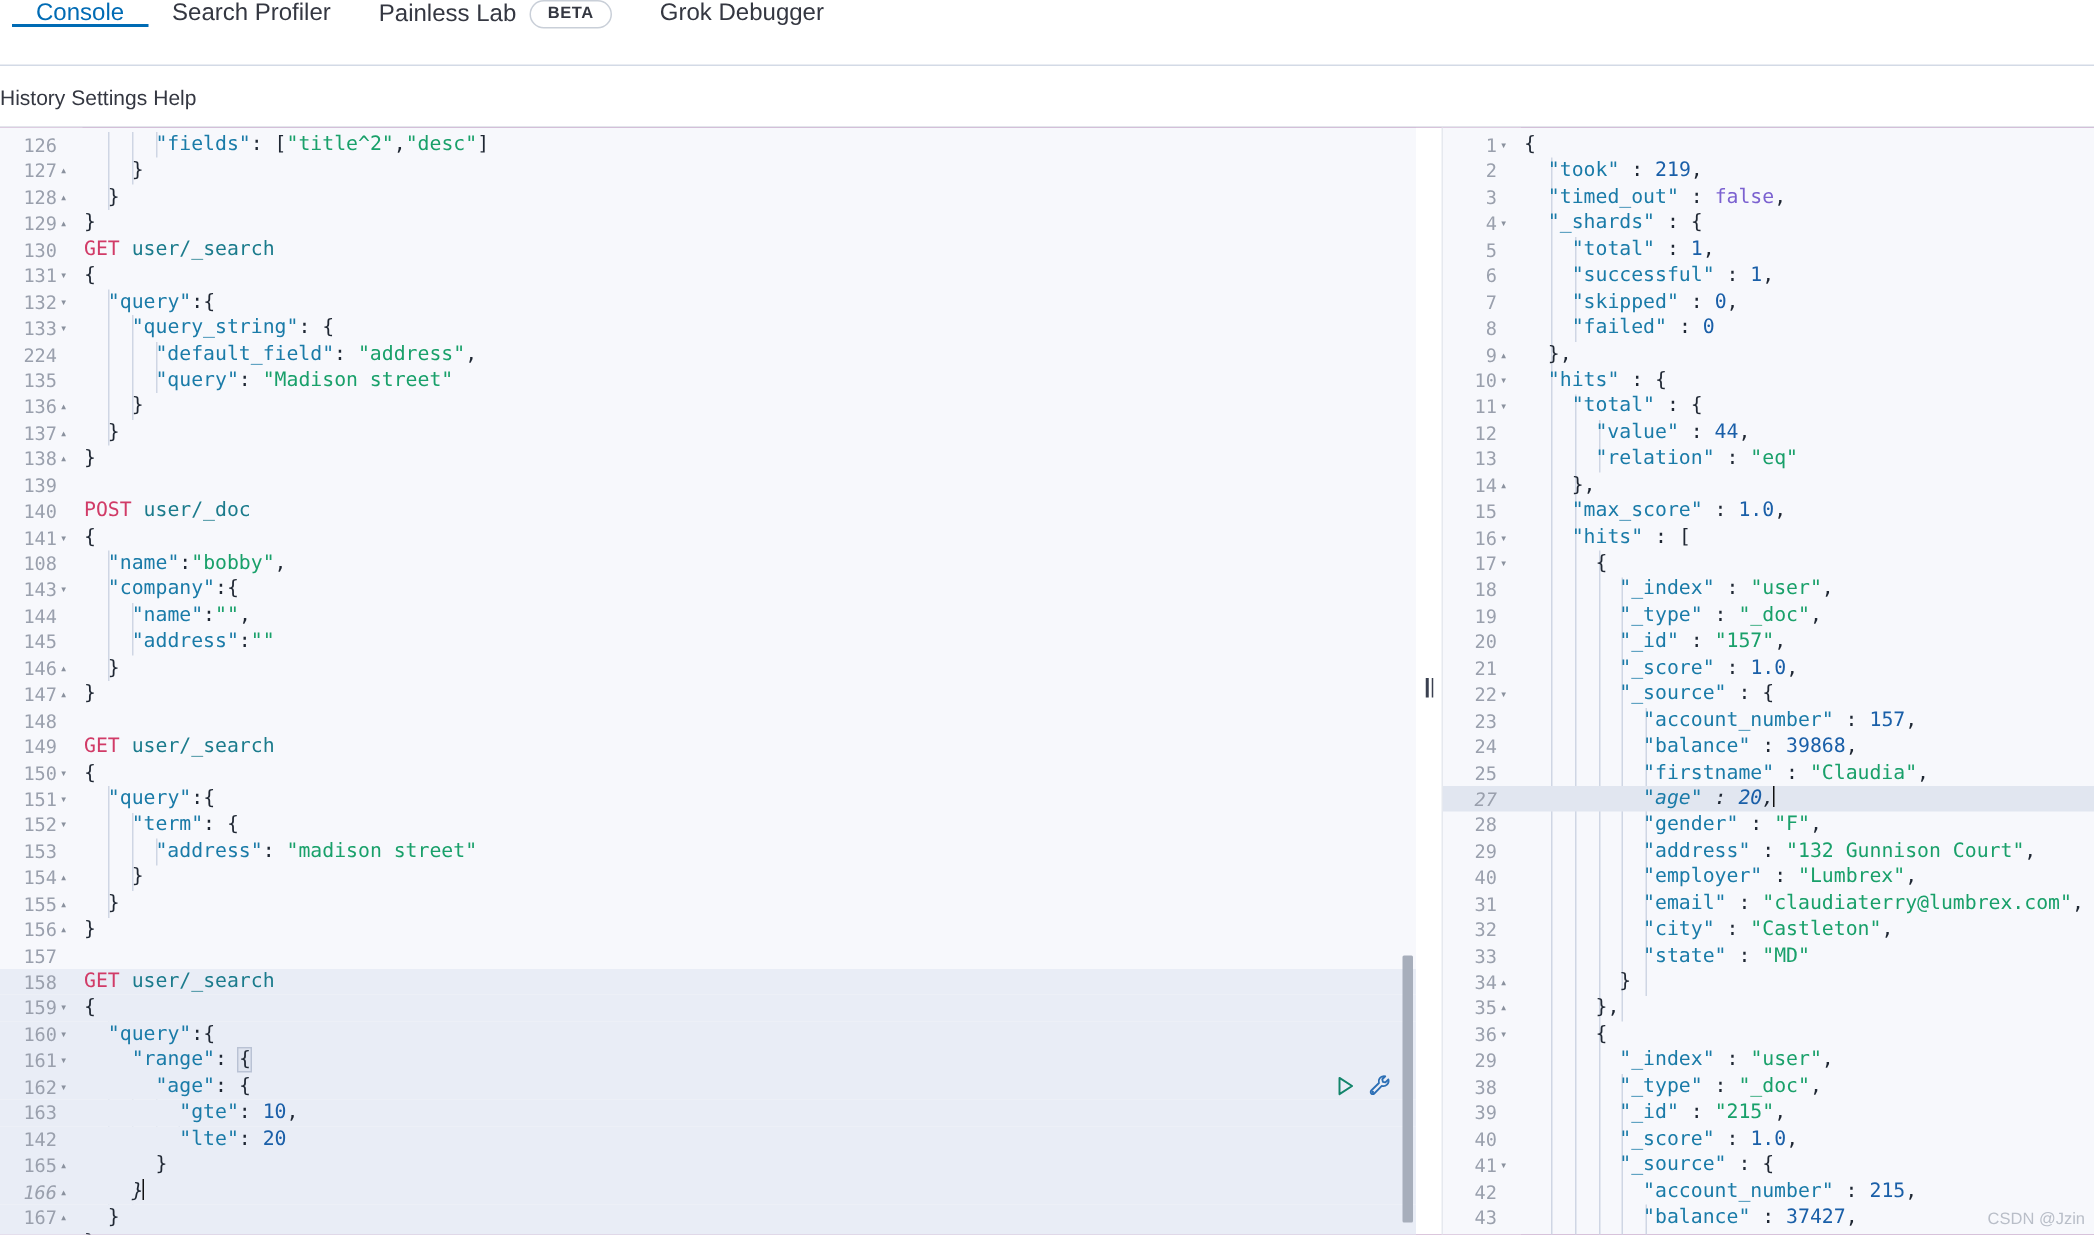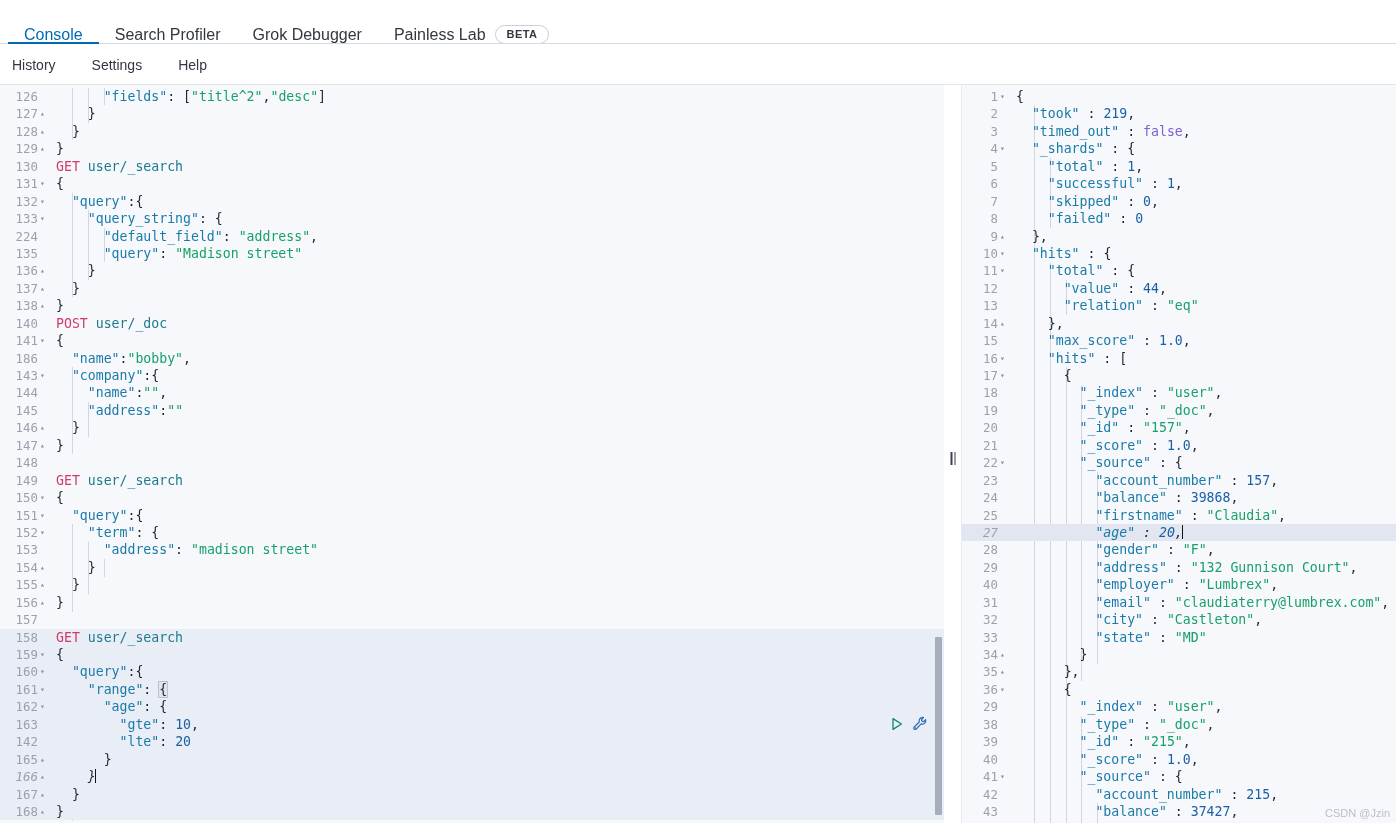--- a/index.html
+++ b/index.html
@@ -7,21 +7,21 @@
     width: 1396px; height: 823px;
     background: #ffffff;
     font-family: "Liberation Sans", sans-serif;
     overflow: hidden;
   }
 
   
   #tabbar {
     height: 44px;
     display: flex;
-    align-items: flex-end;
+    align-items: flex-start;
     padding-left: 8px;
     position: relative;
   }
   #tabbar::after {
     content: "";
     position: absolute;
     left: 0; right: 0; bottom: 0;
     height: 1px;
     background: #d3dae6;
   }
@@ -54,22 +54,22 @@
     border-radius: 11px;
     padding: 3px 11px 3px 11px;
     line-height: 1;
   }
 
   
   #subnav {
     height: 41px;
     display: flex;
     align-items: center;
-    gap: 36px;
-    padding-left: 12px;
+    gap: 4px;
+    padding-left: 0;
     position: relative;
   }
   #subnav::after {
     content: "";
     position: absolute;
     left: 0; right: 0; bottom: 0;
     height: 1px;
     background: #e3e6ec;
   }
   .subnav-item {
@@ -265,25 +265,25 @@
 <body>
 
 <div id="tabbar">
   <div class="tab active">
     <span>Console</span>
   </div>
   <div class="tab">
     <span>Search Profiler</span>
   </div>
   <div class="tab">
-    <span>Grok Debugger</span>
-  </div>
-  <div class="tab">
     <span>Painless Lab</span>
     <span class="beta-badge">BETA</span>
+  </div>
+  <div class="tab">
+    <span>Grok Debugger</span>
   </div>
 </div>
 
 <div id="subnav">
   <div class="subnav-item">History</div>
   <div class="subnav-item">Settings</div>
   <div class="subnav-item">Help</div>
 </div>
 
 <div id="panes">
@@ -315,23 +315,24 @@
           <div class="line"><span class="ln">129</span><span class="fold">▴</span><span class="ltxt"><span class="k-punc">}</span></span></div>
           <div class="line"><span class="ln">130</span><span class="ltxt"><span class="k-method">GET</span> <span class="k-url">user/_search</span></span></div>
           <div class="line"><span class="ln">131</span><span class="fold">▾</span><span class="ltxt"><span class="k-punc">{</span></span></div>
           <div class="line"><span class="ln">132</span><span class="fold">▾</span><span class="ltxt">  <span class="k-key">"query"</span><span class="k-punc">:</span><span class="k-punc">{</span></span></div>
           <div class="line"><span class="ln">133</span><span class="fold">▾</span><span class="ltxt">    <span class="k-key">"query_string"</span><span class="k-punc">:</span><span class="k-punc"> </span><span class="k-punc">{</span></span></div>
           <div class="line"><span class="ln">224</span><span class="ltxt">      <span class="k-key">"default_field"</span><span class="k-punc">:</span><span class="k-punc"> </span><span class="k-str">"address"</span><span class="k-punc">,</span></span></div>
           <div class="line"><span class="ln">135</span><span class="ltxt">      <span class="k-key">"query"</span><span class="k-punc">:</span><span class="k-punc"> </span><span class="k-str">"Madison street"</span></span></div>
           <div class="line"><span class="ln">136</span><span class="fold">▴</span><span class="ltxt">    <span class="k-punc">}</span></span></div>
           <div class="line"><span class="ln">137</span><span class="fold">▴</span><span class="ltxt">  <span class="k-punc">}</span></span></div>
           <div class="line"><span class="ln">138</span><span class="fold">▴</span><span class="ltxt"><span class="k-punc">}</span></span></div>
+          <div class="line"><span class="ln">139</span><span class="ltxt"></span></div>
           <div class="line"><span class="ln">140</span><span class="ltxt"><span class="k-method">POST</span> <span class="k-url">user/_doc</span></span></div>
           <div class="line"><span class="ln">141</span><span class="fold">▾</span><span class="ltxt"><span class="k-punc">{</span></span></div>
-          <div class="line"><span class="ln">186</span><span class="ltxt">  <span class="k-key">"name"</span><span class="k-punc">:</span><span class="k-str">"bobby"</span><span class="k-punc">,</span></span></div>
+          <div class="line"><span class="ln">108</span><span class="ltxt">  <span class="k-key">"name"</span><span class="k-punc">:</span><span class="k-str">"bobby"</span><span class="k-punc">,</span></span></div>
           <div class="line"><span class="ln">143</span><span class="fold">▾</span><span class="ltxt">  <span class="k-key">"company"</span><span class="k-punc">:</span><span class="k-punc">{</span></span></div>
           <div class="line"><span class="ln">144</span><span class="ltxt">    <span class="k-key">"name"</span><span class="k-punc">:</span><span class="k-str">""</span><span class="k-punc">,</span></span></div>
           <div class="line"><span class="ln">145</span><span class="ltxt">    <span class="k-key">"address"</span><span class="k-punc">:</span><span class="k-str">""</span></span></div>
           <div class="line"><span class="ln">146</span><span class="fold">▴</span><span class="ltxt">  <span class="k-punc">}</span></span></div>
           <div class="line"><span class="ln">147</span><span class="fold">▴</span><span class="ltxt"><span class="k-punc">}</span></span></div>
           <div class="line"><span class="ln">148</span><span class="ltxt"></span></div>
           <div class="line"><span class="ln">149</span><span class="ltxt"><span class="k-method">GET</span> <span class="k-url">user/_search</span></span></div>
           <div class="line"><span class="ln">150</span><span class="fold">▾</span><span class="ltxt"><span class="k-punc">{</span></span></div>
           <div class="line"><span class="ln">151</span><span class="fold">▾</span><span class="ltxt">  <span class="k-key">"query"</span><span class="k-punc">:</span><span class="k-punc">{</span></span></div>
           <div class="line"><span class="ln">152</span><span class="fold">▾</span><span class="ltxt">    <span class="k-key">"term"</span><span class="k-punc">:</span><span class="k-punc"> </span><span class="k-punc">{</span></span></div>

